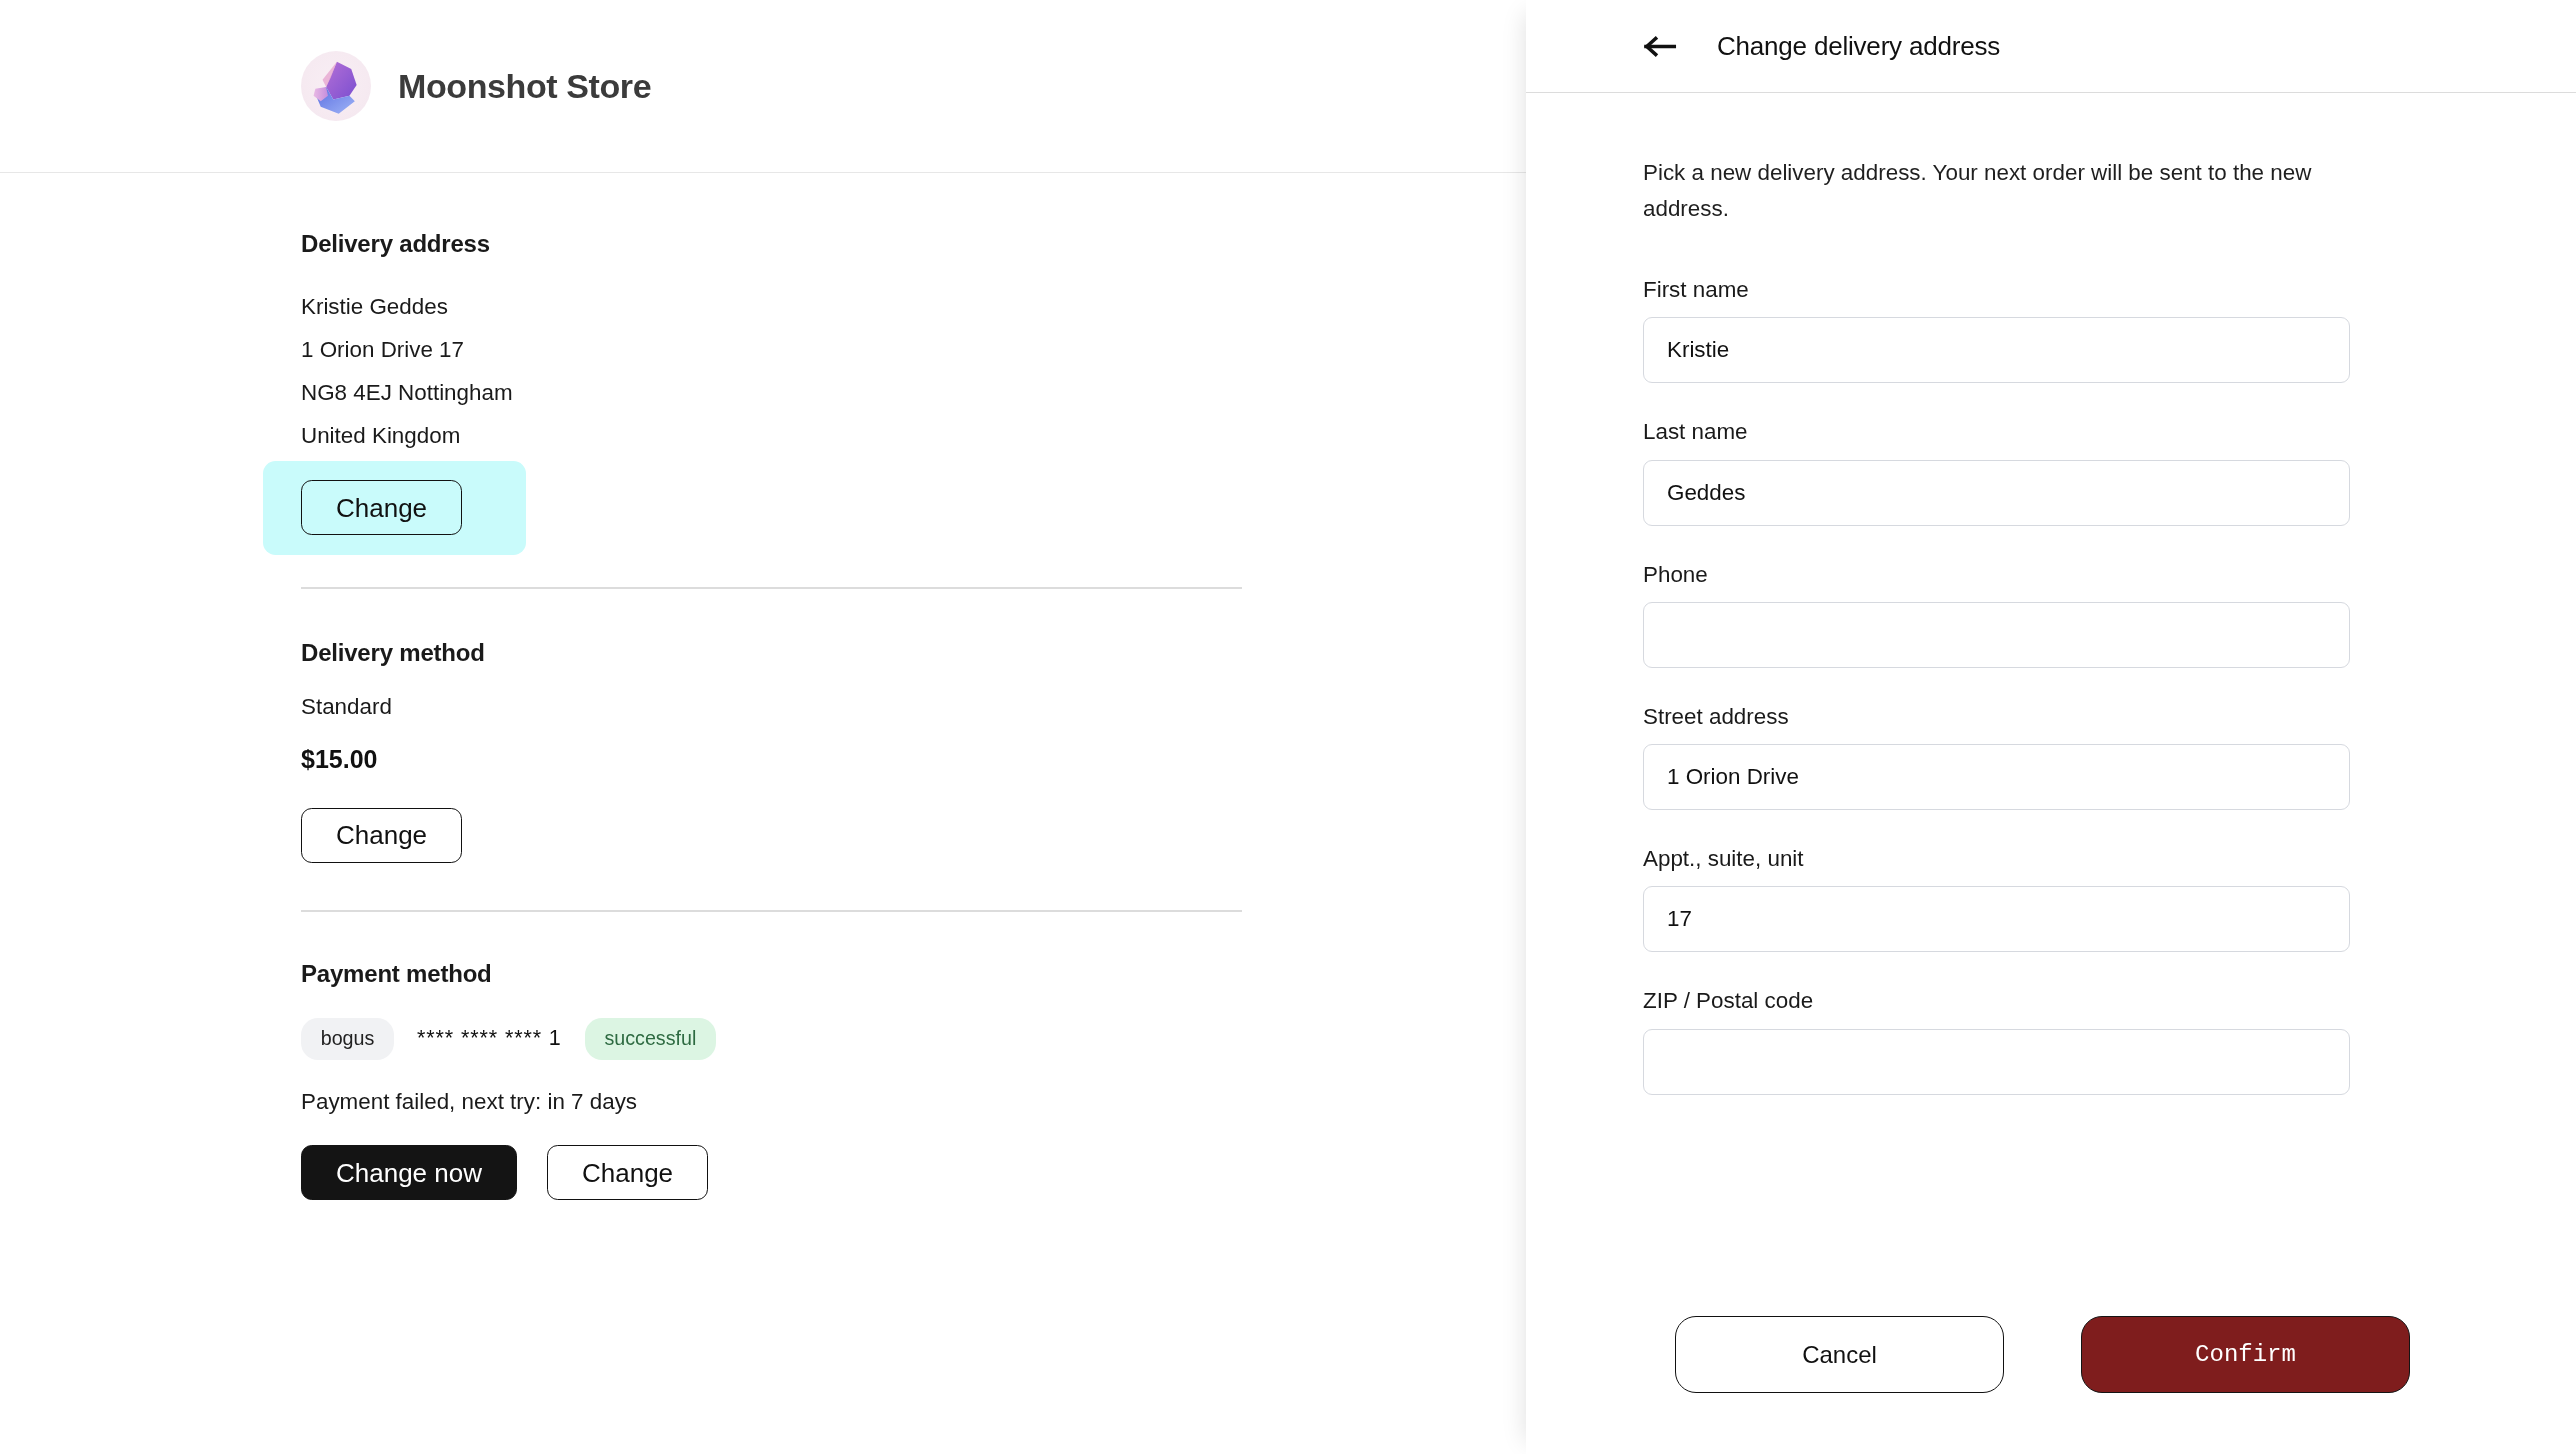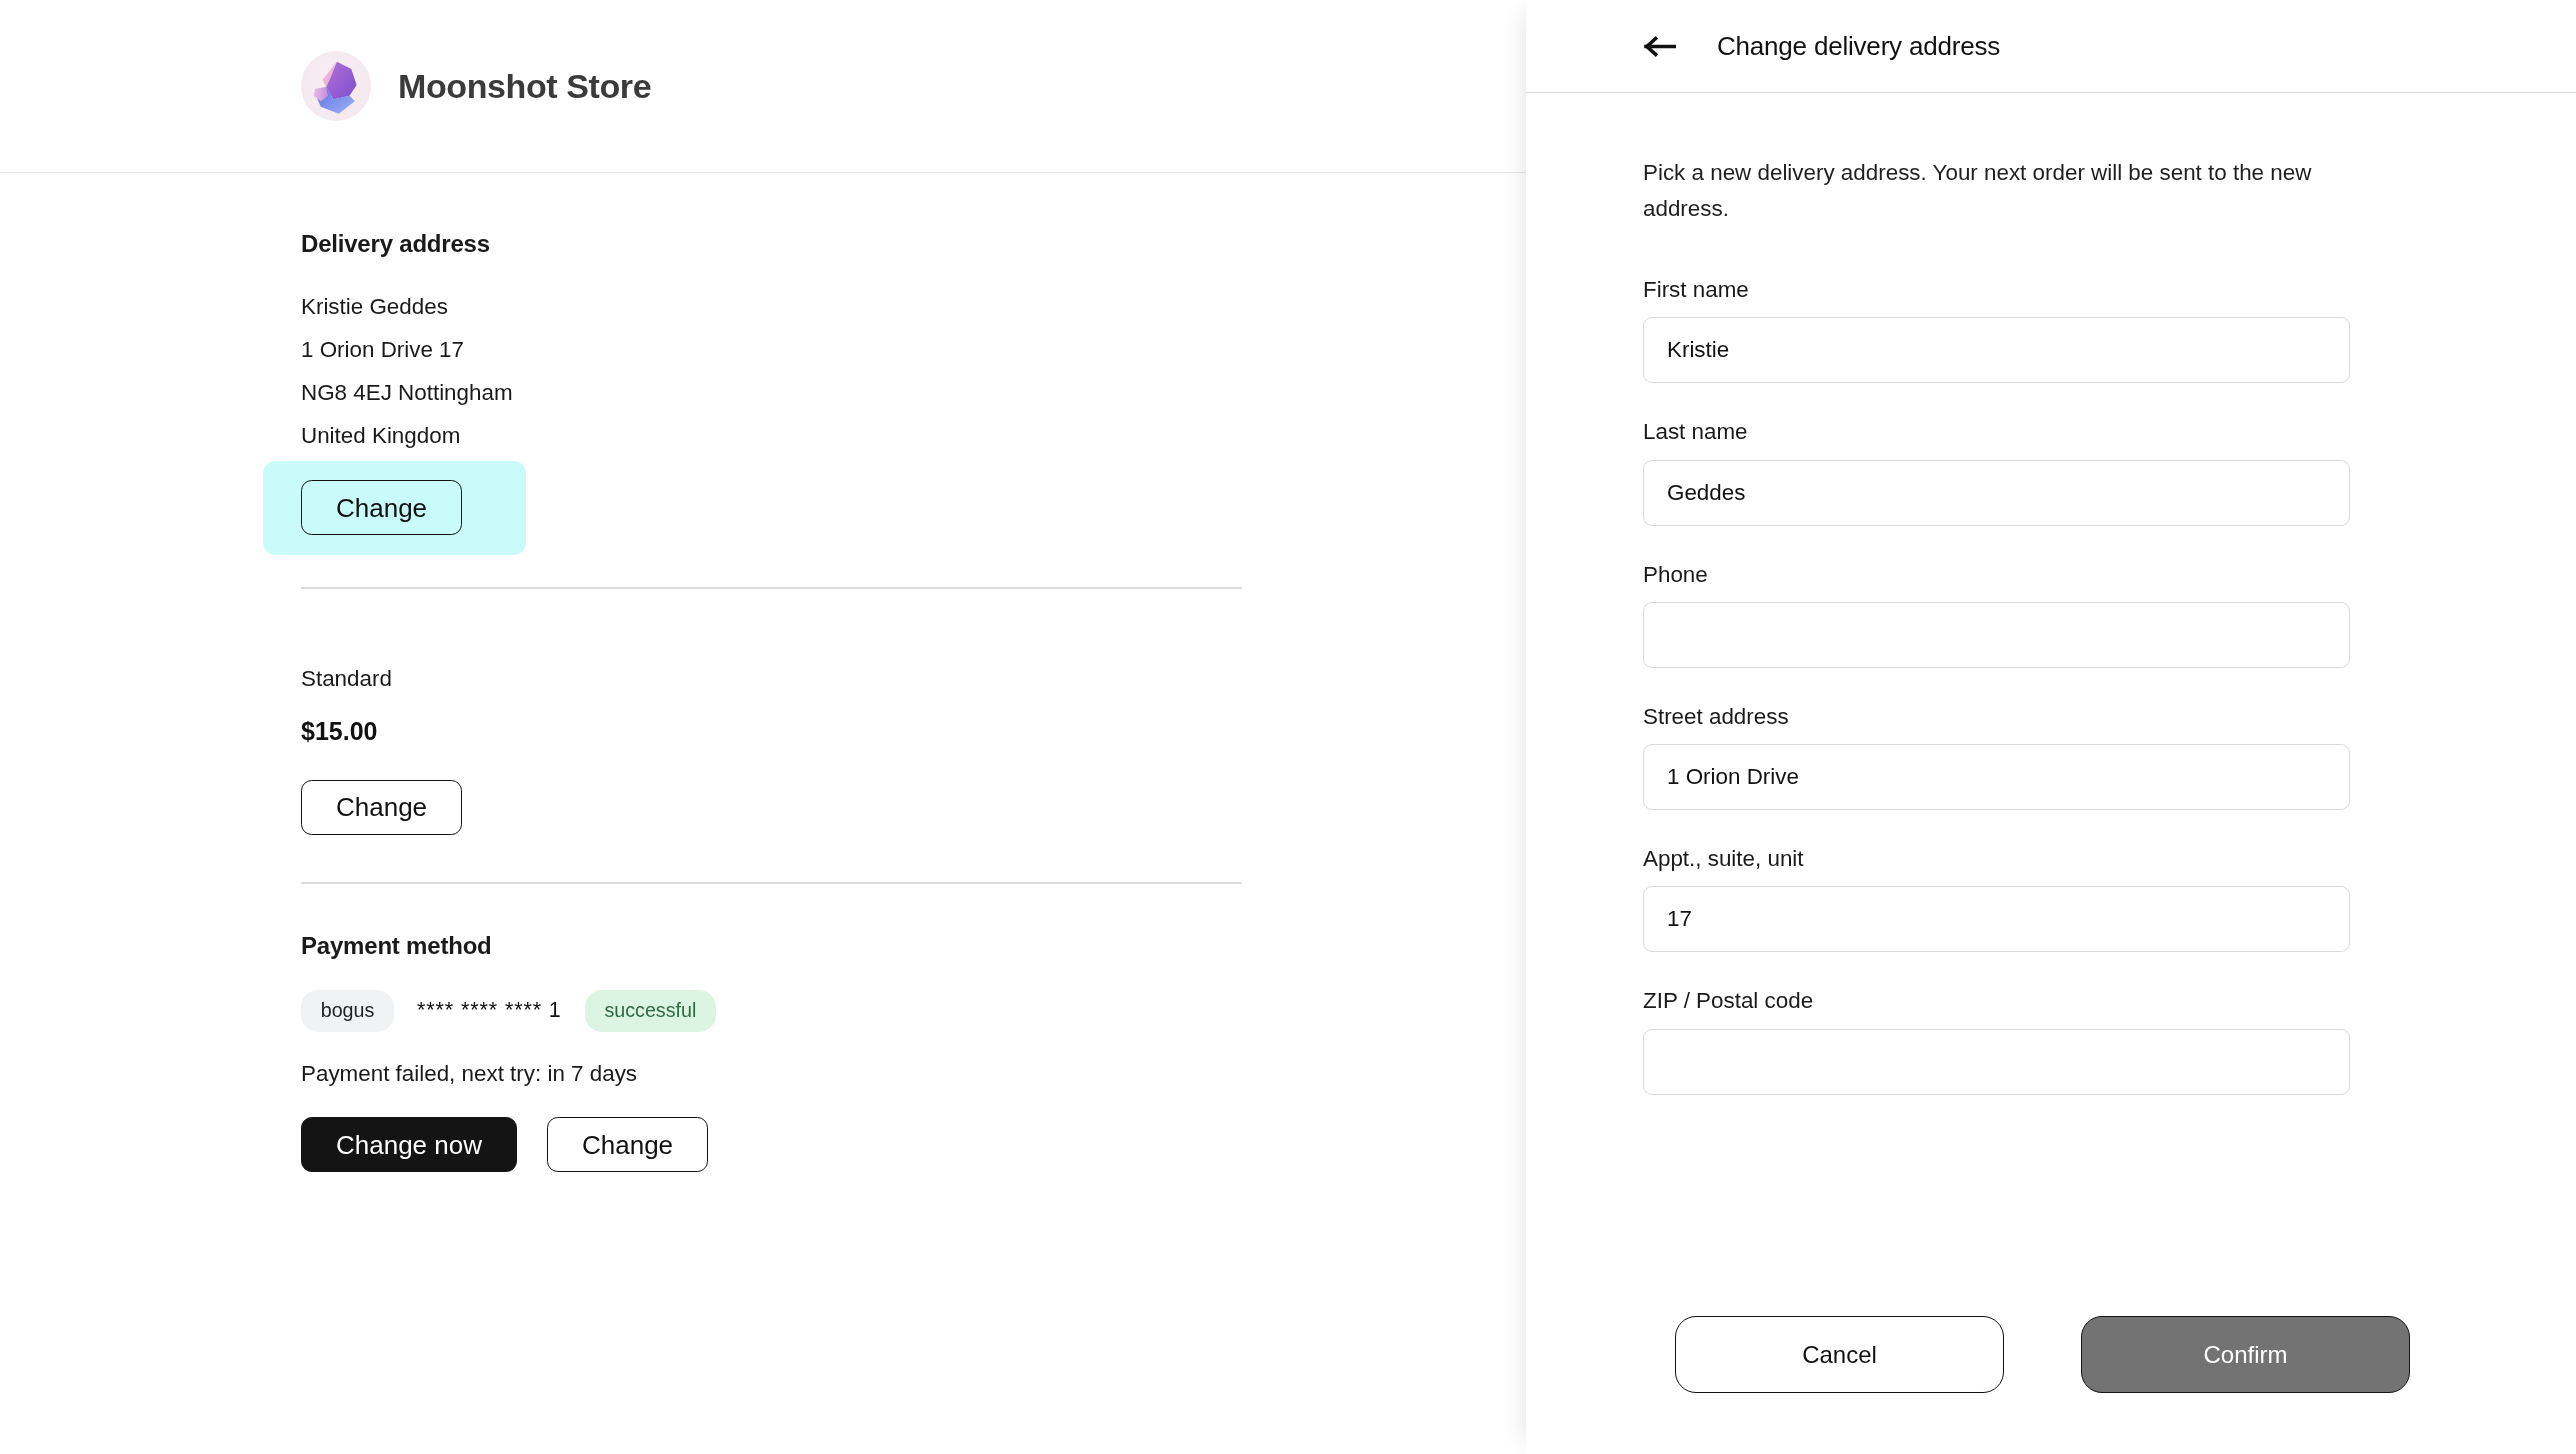--- a/index.html
+++ b/index.html
@@ -169,21 +169,21 @@
   .footer-btn {
     width: 329px; height: 77px;
     font-size: 24px;
     border-radius: 21px;
     display: inline-flex; align-items: center; justify-content: center;
     cursor: pointer;
     font-family: "Liberation Sans", sans-serif;
     margin-left: 32px;
   }
   .footer-cancel { background: #ffffff; border: 1.8px solid #111111; color: #111111; }
-  .footer-confirm { background: #737373; border: 1.8px solid #141414; color: #ffffff; }
+  .footer-confirm { background: #7f1d1d; border: 1.8px solid #141414; color: #ffffff; font-family: Liberation Mono, monospace; }
 </style>
 </head>
 <body>
 
 <div id="root">
 
   <div class="store-page">
 
     <div class="store-header">
       <div class="brand">
@@ -224,20 +224,21 @@
           <div class="addr-line">United Kingdom</div>
         </div>
         <div class="hl-wrap">
           <button class="btn btn-outline">Change</button>
         </div>
       </div>
 
       <div class="divider" style="margin-top:32px;"></div>
 
       <div class="section" style="padding-top:50px;">
+        <div class="section-title">Delivery method</div>
         <div class="method-name" style="margin-top:27px;">Standard</div>
         <div class="method-price" style="margin-top:25px;">$15.00</div>
         <button class="btn btn-outline" style="margin-top:34px;">Change</button>
       </div>
 
       <div class="divider" style="margin-top:47px;"></div>
 
       <div class="section" style="padding-top:48px;">
         <div class="section-title">Payment method</div>
         <div class="pay-row" style="margin-top:30px;">

